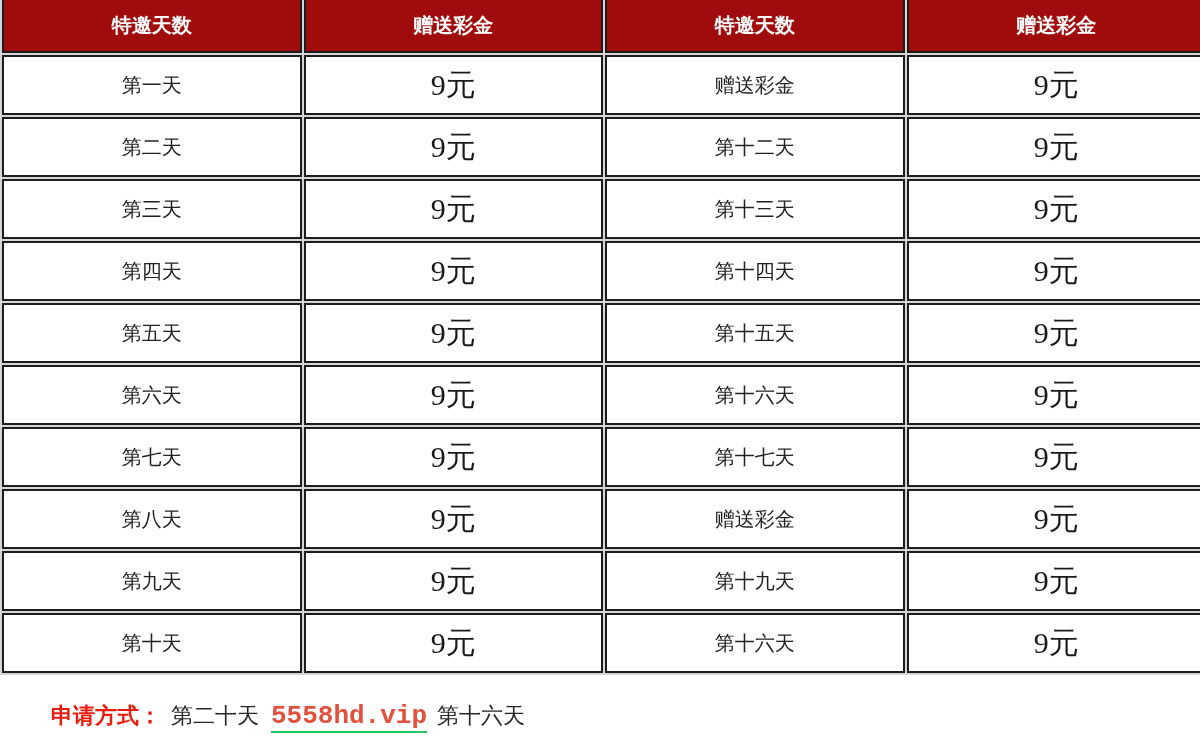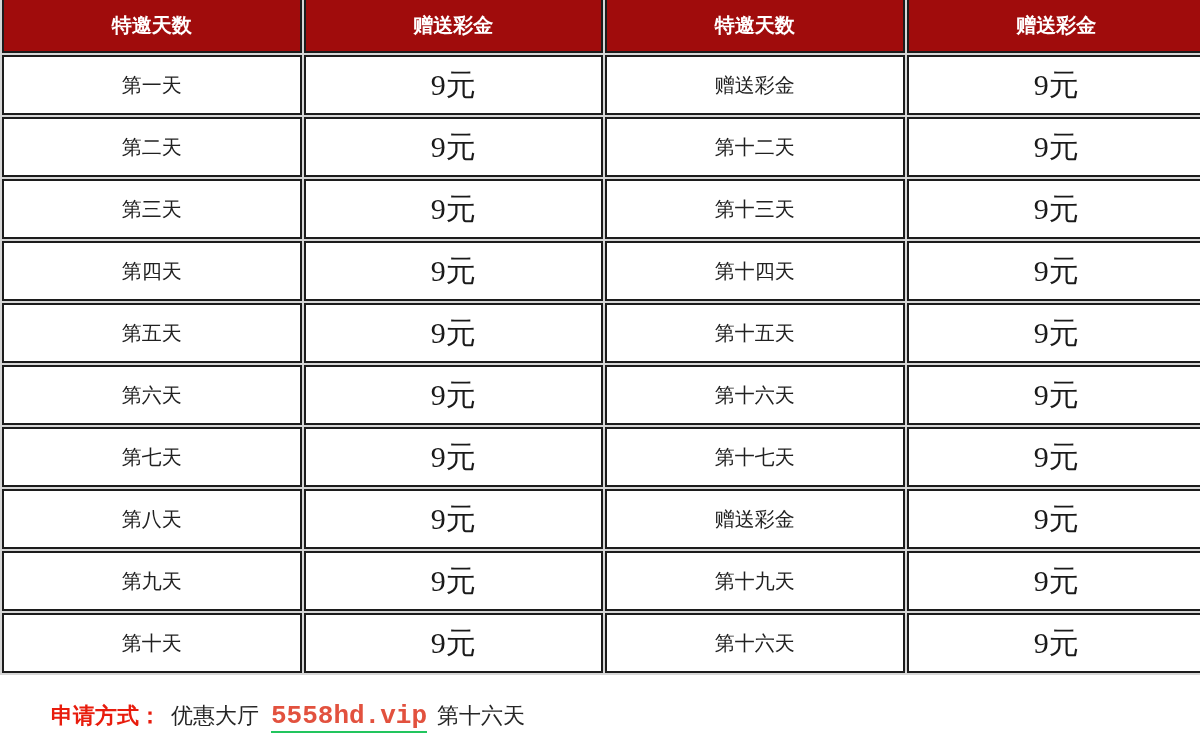--- a/index.html
+++ b/index.html
@@ -147,14 +147,14 @@
     <tr>
       <td class="day-cell">第十天</td>
       <td class="bonus-cell">9元</td>
       <td class="day-cell">第十六天</td>
       <td class="bonus-cell">9元</td>
     </tr>
   </tbody>
 </table>
 
 <div class="footer-line">
-  <span class="footer-label">申请方式：</span><span class="footer-prefix">优惠大厅</span><a href="#" class="promo-link">5558hd.vip</a><span class="footer-suffix">第十六天</span>
+  <span class="footer-label">申请方式：</span><span class="footer-prefix">第二十天</span><a href="#" class="promo-link">5558hd.vip</a><span class="footer-suffix">第十六天</span>
 </div>
 
 </body></html>

